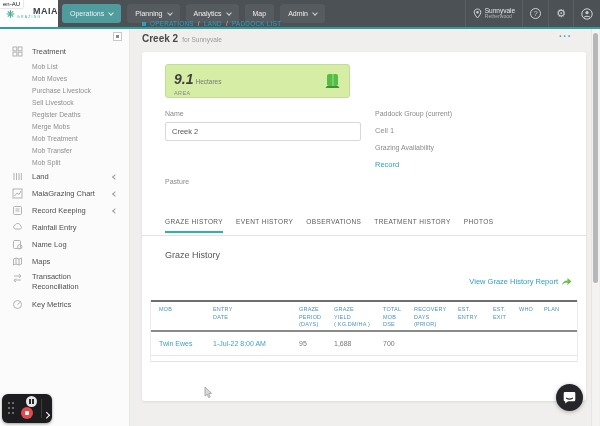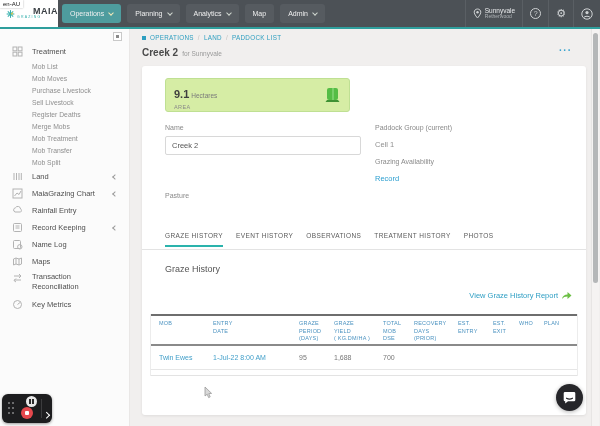--- a/index.html
+++ b/index.html
@@ -39,33 +39,33 @@
   .side-item { height:17px; display:flex; align-items:center; padding-left:12px; color:#4f4f4f; font-size:7.5px; position:relative; }
   .side-item .s-icon { width:11px; height:11px; margin-right:9px; color:#b3b3b3; display:flex; align-items:center; justify-content:center; }
   .side-item .chev { position:absolute; right:12px; color:#9a9a9a; }
   .side-sub { padding-left:32px; }
   .side-sub div { height:12px; font-size:6.8px; color:#8f8f8f; display:flex; align-items:center; }
   .side-item.two-line { height:26px; align-items:flex-start; padding-top:2px; }
   .side-item.two-line span.lbl { line-height:1.3; width:72px; }
   svg.sic { stroke:#b3b3b3; fill:none; stroke-width:1; }
 
   
-  .main { position:absolute; left:131px; top:27px; width:460px; height:397px; }
+  .main { position:absolute; left:131px; top:13px; width:460px; height:397px; }
   .breadcrumb { position:absolute; left:11px; top:7px; display:flex; align-items:center; gap:4px; font-size:6.3px; color:#2f9fc0; letter-spacing:.3px; }
   .bc-square { width:4px; height:4px; background:#2f9fc0; display:inline-block; }
   .bc-sep { color:#c0c0c0; }
   .title-row { position:absolute; left:11px; top:20px; width:438px; display:flex; align-items:baseline; }
   .page-title { font-size:10px; font-weight:bold; color:#4a4a4a; }
   .page-subtitle { font-size:6.5px; color:#9a9a9a; margin-left:4px; }
   .more-dots { position:absolute; right:8px; top:-2px; color:#3aa4cf; font-size:10px; font-weight:bold; letter-spacing:1px; }
 
   .card { position:absolute; left:11px; top:39px; width:444px; height:349px; background:#ffffff; border-radius:3px; box-shadow:0 1px 3px rgba(0,0,0,.08); }
 
   .stat-card { position:absolute; left:23px; top:12px; width:185px; height:34px; background:#d6eda5; border:1px solid #bfe093; border-radius:3px; padding:5px 8px; }
-  .stat-value { font-size:11px; font-weight:bold; color:#3f3f3f; }
+  .stat-value { font-size:14px; font-weight:bold; color:#3f3f3f;font-style:italic; }
   .stat-unit { font-size:6.5px; color:#7a7a7a; margin-left:2px; }
   .stat-label { font-size:5.5px; color:#8a8a8a; margin-top:2px; letter-spacing:.4px; }
   .stat-icon { position:absolute; right:8px; top:8px; }
 
   .field-label { position:absolute; font-size:7px; color:#8a8a8a; }
   .name-input { position:absolute; left:23px; top:70px; width:196px; height:19px; border:1px solid #d8d8d8; border-radius:2px; font-size:7.5px; color:#555; padding-left:6px; font-family:"Liberation Sans", sans-serif; background:#fff; }
   .ro-value { position:absolute; font-size:7.5px; color:#8f8f8f; }
   .link-value { position:absolute; font-size:7.5px; color:#2d9fd0; }
 
   .tabs { position:absolute; left:23px; top:166px; display:flex; gap:13px; }
@@ -219,35 +219,35 @@
             <rect x="1" y="1" width="9" height="9"></rect>
             <polyline points="2.5,8 5,5 7,6.5 9,3"></polyline>
           </svg>
         </span>
       <span>MaiaGrazing Chart</span>
       <span class="chev chev-left"></span>
     </div>
     <div class="side-item">
       <span class="s-icon">
           <svg class="sic" width="11" height="11">
-            <path d="M3 7 A2.2 2.2 0 0 1 3.4 2.8 A2.8 2.8 0 0 1 8.6 4 A1.8 1.8 0 0 1 8.6 7 Z"></path>
-          </svg>
-        </span>
-      <span>Rainfall Entry</span>
-    </div>
-    <div class="side-item">
-      <span class="s-icon">
-          <svg class="sic" width="11" height="11">
             <rect x="1.5" y="1.5" width="8" height="8" rx="1"></rect>
             <line x1="3.5" y1="4" x2="7.5" y2="4"></line>
             <line x1="3.5" y1="6" x2="7.5" y2="6"></line>
           </svg>
         </span>
       <span>Record Keeping</span>
       <span class="chev chev-left"></span>
+    </div>
+    <div class="side-item">
+      <span class="s-icon">
+          <svg class="sic" width="11" height="11">
+            <path d="M3 7 A2.2 2.2 0 0 1 3.4 2.8 A2.8 2.8 0 0 1 8.6 4 A1.8 1.8 0 0 1 8.6 7 Z"></path>
+          </svg>
+        </span>
+      <span>Rainfall Entry</span>
     </div>
     <div class="side-item">
       <span class="s-icon">
           <svg class="sic" width="11" height="11">
             <rect x="1.5" y="1.5" width="7" height="8" rx="1"></rect>
             <circle cx="7.8" cy="7.8" r="2.2"></circle>
           </svg>
         </span>
       <span>Name Log</span>
     </div>

